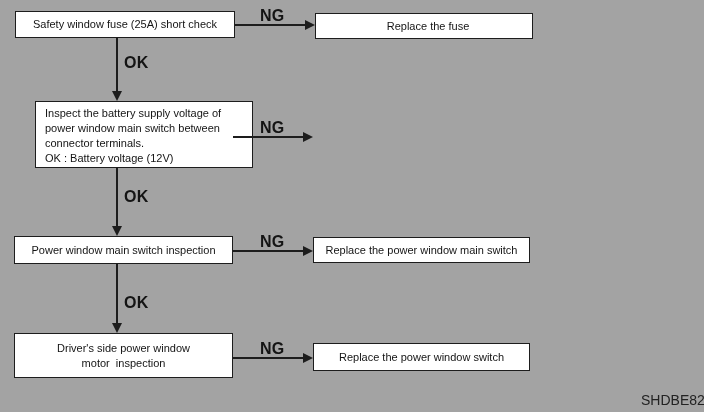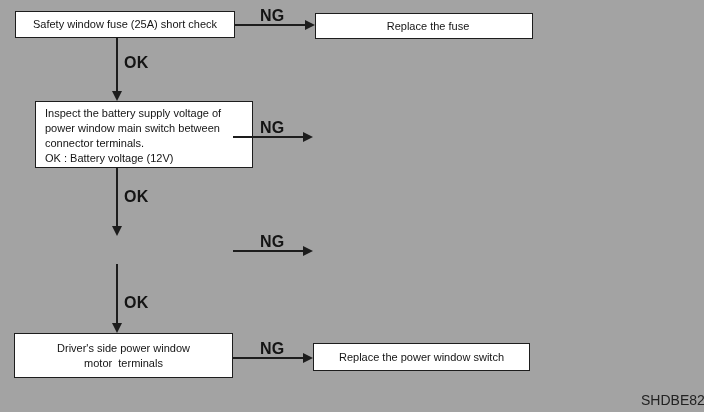--- a/index.html
+++ b/index.html
@@ -115,30 +115,36 @@
 connector terminals.
 OK : Battery voltage (12V)</span>
   </div>
   <div class="hline ng2-line"></div>
   <div class="arrow-right ng2-arrow"></div>
   <div class="lbl ng2-lbl">NG</div>
   <div class="vline v2"></div>
   <div class="arrow-down v2-arrow"></div>
   <div class="lbl ok2-lbl">OK</div>
 
+  <div class="box b5">
+    <span>Power window main switch inspection</span>
+  </div>
   <div class="hline ng3-line"></div>
   <div class="arrow-right ng3-arrow"></div>
   <div class="lbl ng3-lbl">NG</div>
+  <div class="box b6">
+    <span>Replace the power window main switch</span>
+  </div>
   <div class="vline v3"></div>
   <div class="arrow-down v3-arrow"></div>
   <div class="lbl ok3-lbl">OK</div>
 
   <div class="box b7">
     <span>Driver's side power window
-motor  terminals</span>
+motor  inspection</span>
   </div>
   <div class="hline ng4-line"></div>
   <div class="arrow-right ng4-arrow"></div>
   <div class="lbl ng4-lbl">NG</div>
   <div class="box b8">
     <span>Replace the power window switch</span>
   </div>
 
   <div class="code">SHDBE8277L</div>
 

